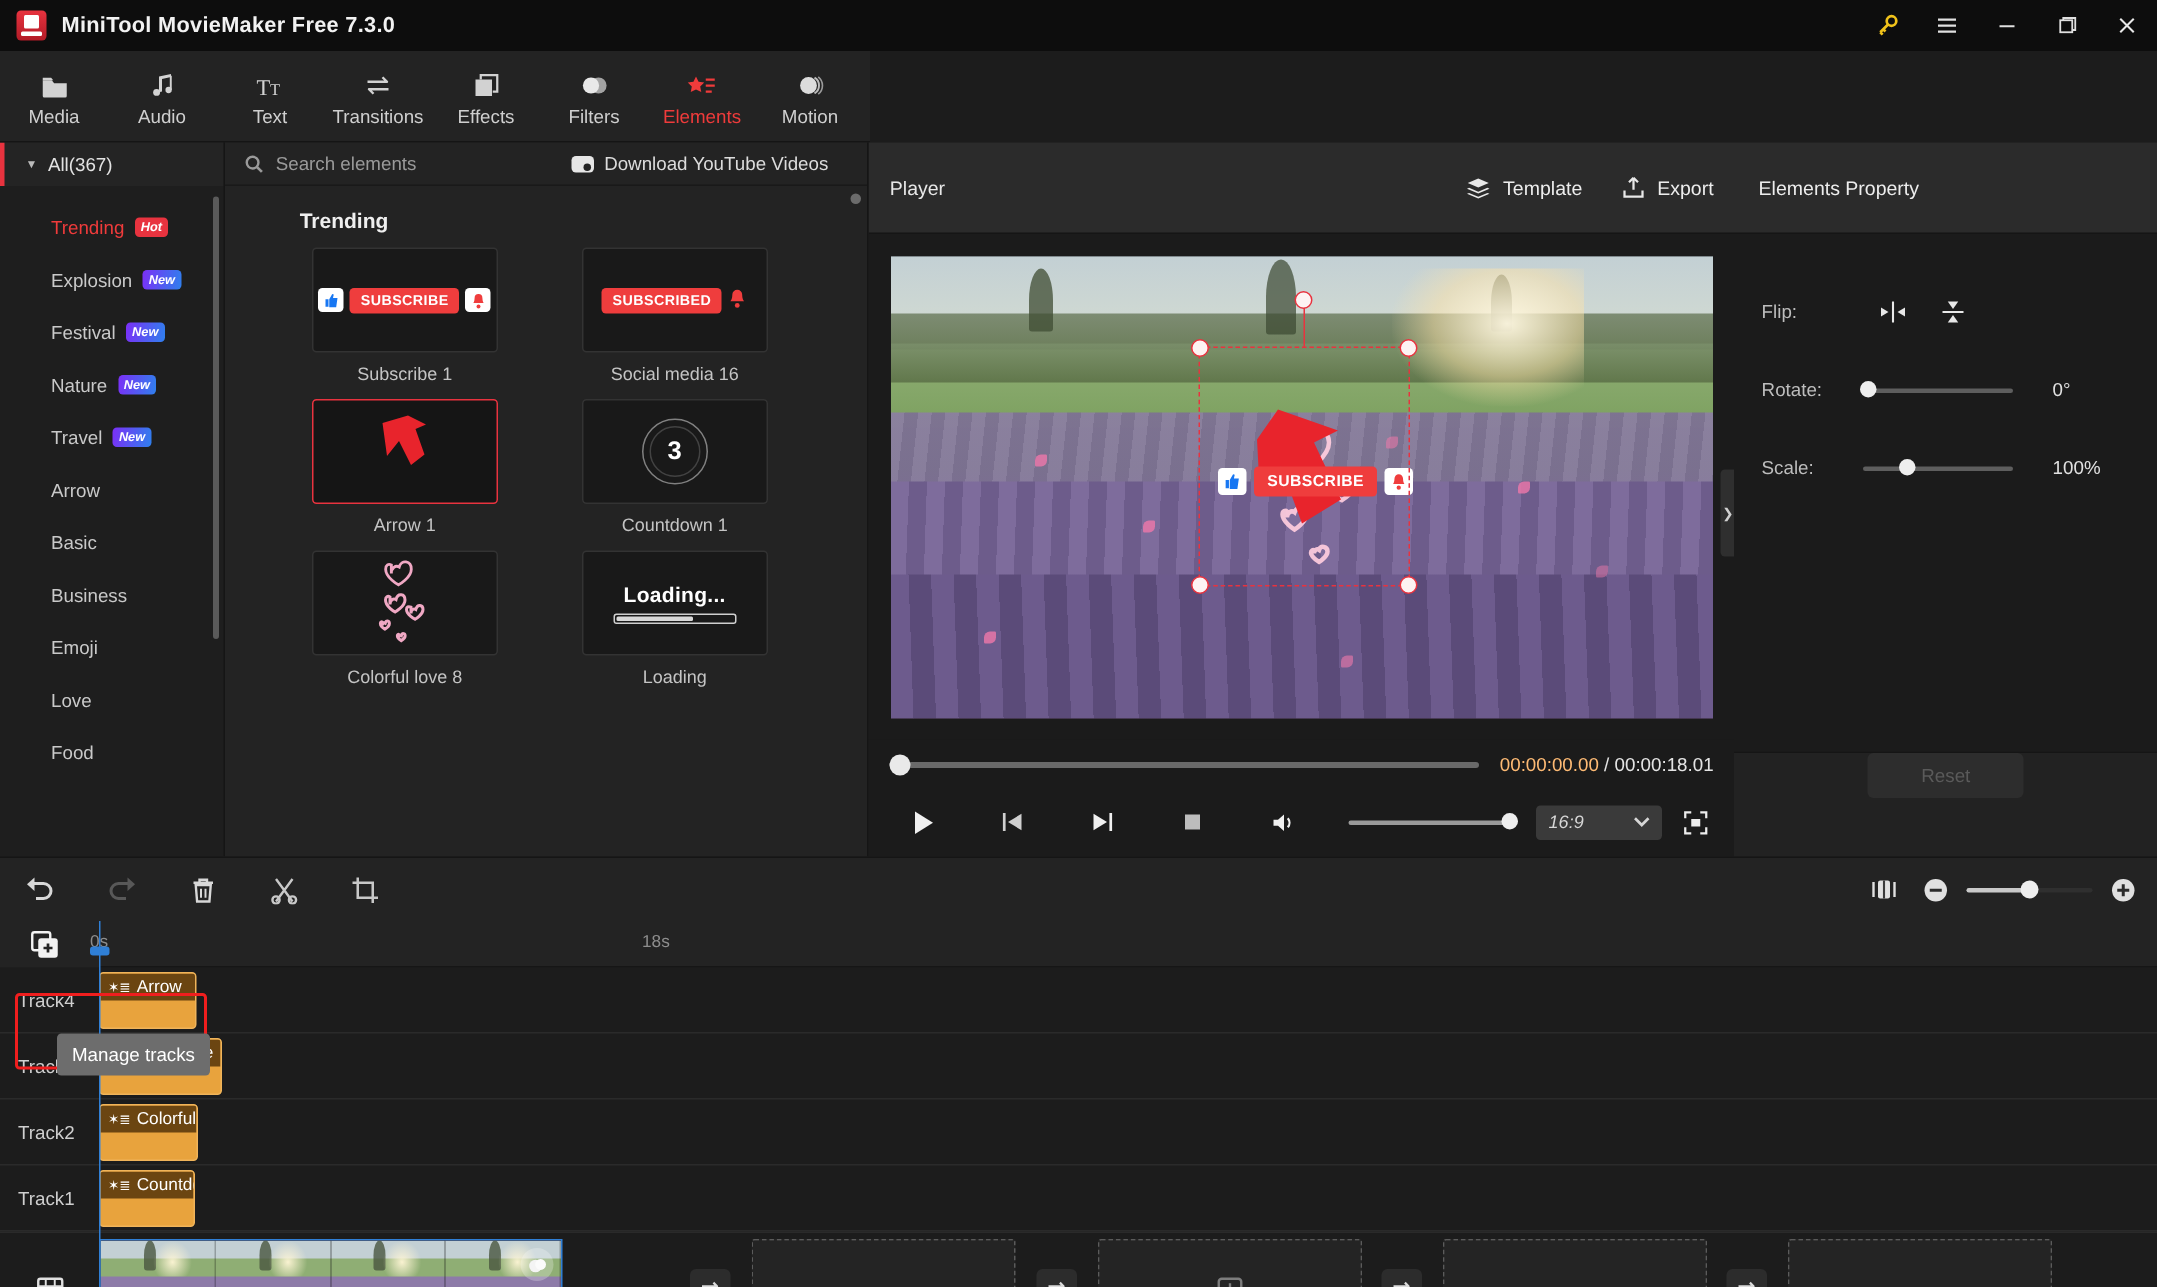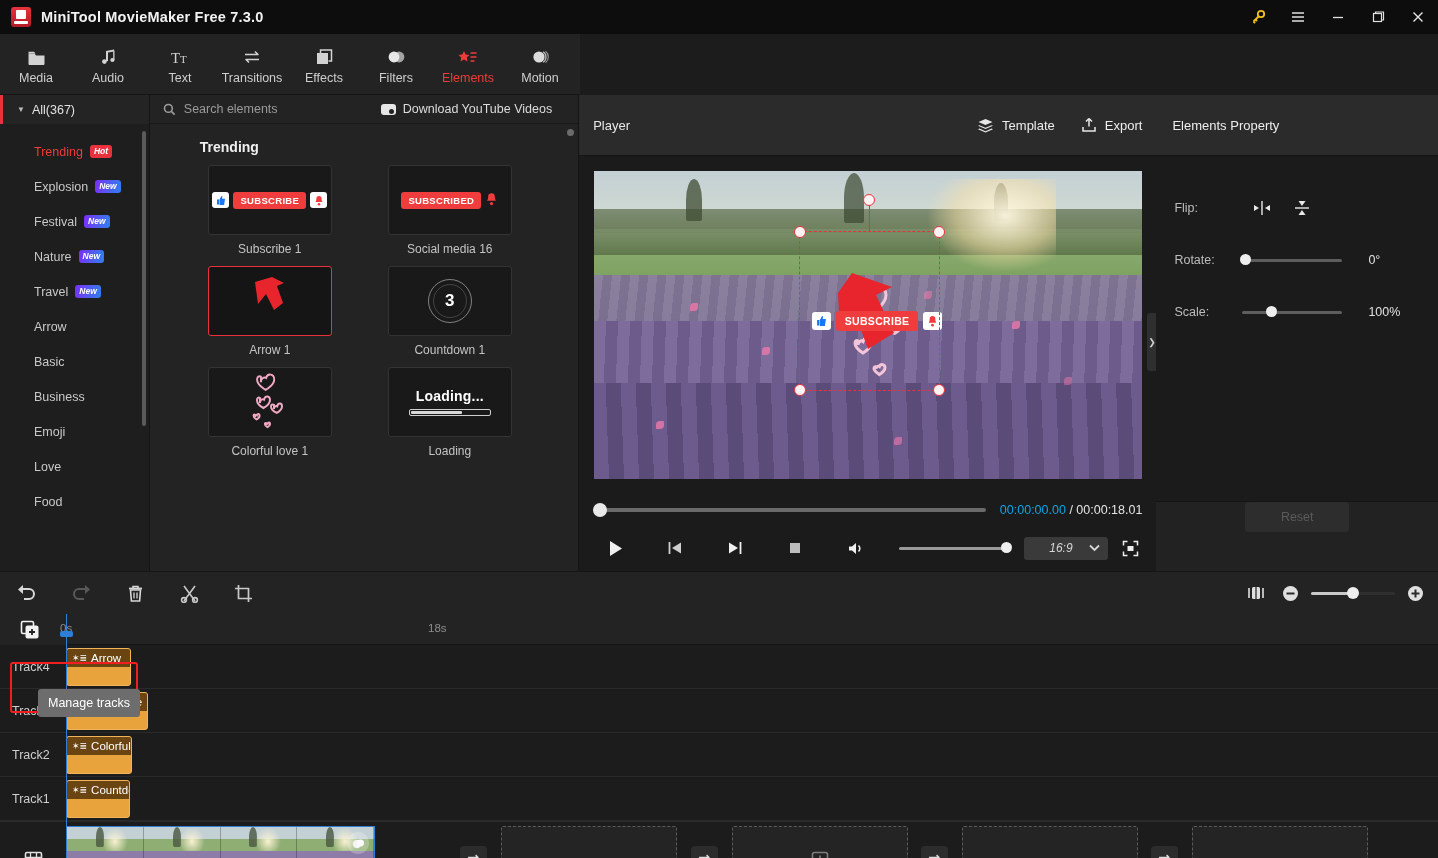--- a/index.html
+++ b/index.html
@@ -158,21 +158,21 @@
     width: 82px; height: 7px; border: 1px solid #cfcfcf; border-radius: 2px;
     margin: 5px auto 0; padding: 1px;
   }
   .ld-fill { height: 100%; width: 66%; background: #d8d8d8; border-radius: 1px; }
   #browser-scrolldot {
     position: absolute; right: 4px; top: 5px; width: 7px; height: 7px;
     background: #6b6b6b; border-radius: 50%;
   }
 
   
-  #player { width: 578px; background: #1b1b1b; display: flex; flex-direction: column; text-align: center; }
+  #player { width: 578px; background: #1b1b1b; display: flex; flex-direction: column; }
   #player-head {
     height: 61px; background: #2b2b2b; display: flex; align-items: center;
     padding: 0 14px 0 14px; border-bottom: 1px solid #151515;
   }
   #player-label { font-size: 13px; color: #e8e8e8; }
   #player-head-right { margin-left: auto; display: flex; gap: 26px; }
   .ph-btn { display: flex; align-items: center; gap: 8px; font-size: 13px; color: #ededed; cursor: pointer; }
   #stage { flex: 1; display: flex; align-items: center; justify-content: center; background: #1b1b1b; }
   #canvas {
     width: 548px; height: 308px; position: relative; overflow: hidden;
@@ -238,21 +238,21 @@
   #seekrow { display: flex; align-items: center; height: 34px; gap: 14px; }
   #seek {
     flex: 1; height: 4px; background: #6a6a6a; border-radius: 2px;
     position: relative; cursor: pointer;
   }
   #seek-knob {
     position: absolute; left: 0; top: -5px; width: 14px; height: 14px;
     border-radius: 50%; background: #e9e9e9;
   }
   #timecode { font-size: 12.5px; white-space: nowrap; }
-  #tc-cur { color: #0ea5e9; }
+  #tc-cur { color: #fdba74; }
   #tc-sep, #tc-total { color: #e4e4e4; }
   #btnrow { display: flex; align-items: center; height: 42px; gap: 16px; font-style: italic; }
   .pbtn {
     width: 44px; height: 30px; display: flex; align-items: center; justify-content: center;
     cursor: pointer;
   }
   #vol-slider {
     width: 108px; height: 3px; background: #9a9a9a; border-radius: 2px;
     position: relative; margin-left: 6px; cursor: pointer;
   }
@@ -650,21 +650,21 @@
             <svg width="52" height="58" viewBox="0 0 52 58">
               <g fill="none" stroke="#f0a8c4" stroke-width="2">
                 <path d="M22 14c0-4 3-6 5.5-4.5C29 4 36 5 36 11c0 6-9 11-9 11S18 17 18 11c0-3 2-4 4-3z" transform="translate(-4,-4) scale(.95)"></path>
                 <path d="M14 30c0-3 2.2-4.4 4-3.3C19.2 22 24 22.8 24 27c0 4.4-6.6 8-6.6 8S11 31.6 11 27c0-2.2 1.5-3 3-2z" transform="translate(2,0)"></path>
                 <path d="M30 34c0-2.4 1.8-3.6 3.2-2.7C34.2 27.4 38 28 38 31.4c0 3.5-5.3 6.4-5.3 6.4S27 34.9 27 31.4c0-1.8 1.2-2.4 3-1.6z" transform="translate(0,2)"></path>
                 <path d="M12 44c0-1.4 1-2 1.8-1.5.6-2.2 2.8-1.8 2.8.2 0 2-3 3.7-3 3.7s-3-1.7-3-3.7c0-1 .7-1.4 1.4-.9z" transform="translate(-1,0)"></path>
                 <path d="M24 50c0-1.2.9-1.8 1.6-1.3.5-1.9 2.5-1.6 2.5.2 0 1.7-2.6 3.2-2.6 3.2s-2.6-1.5-2.6-3.2c0-.9.6-1.2 1.2-.8z" transform="translate(-2,2)"></path>
               </g>
             </svg>
           </div>
-          <div class="glabel">Colorful love 1</div>
+          <div class="glabel">Colorful love 8</div>
         </div>
 
         <div class="gcell">
           <div class="gthumb">
             <div class="ld-wrap">
               <div class="ld-txt">Loading...</div>
               <div class="ld-bar">
                   <div class="ld-fill"></div>
                 </div>
             </div>

